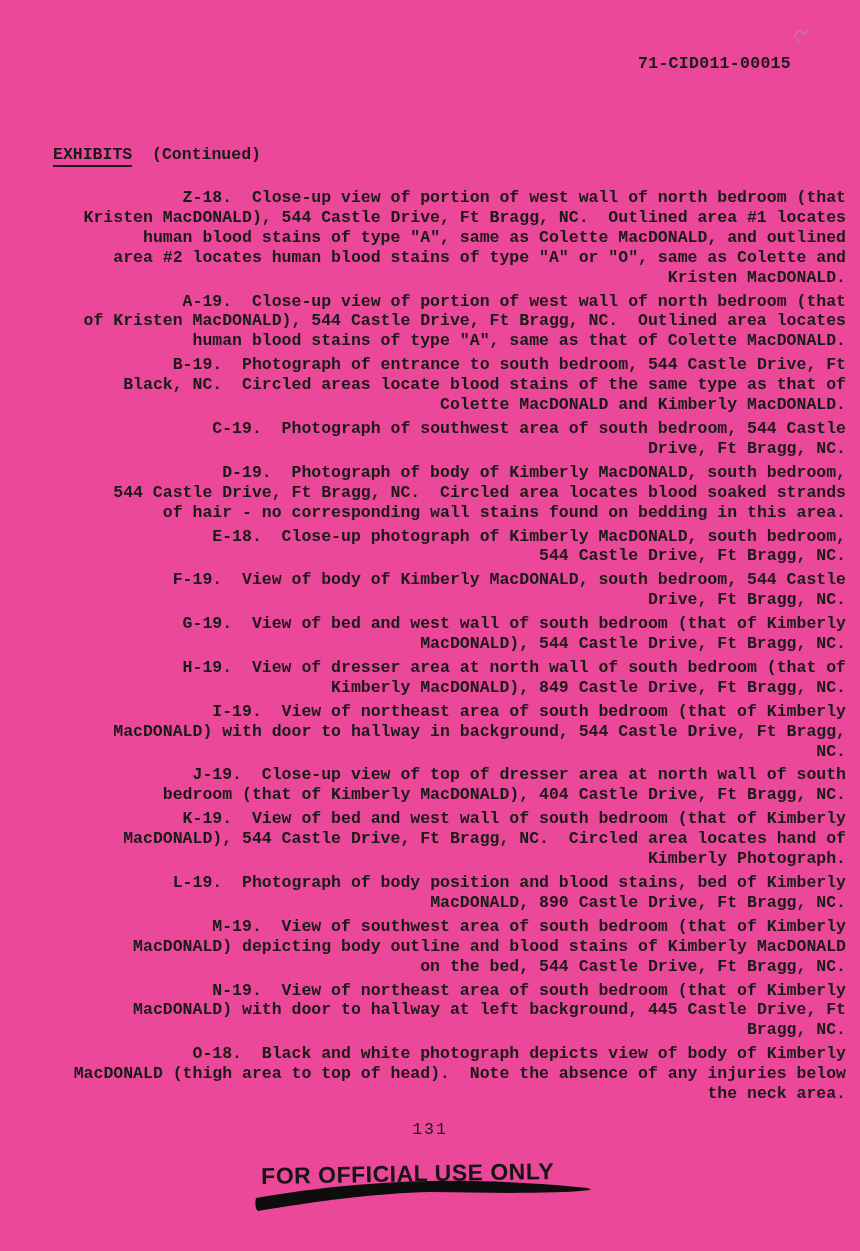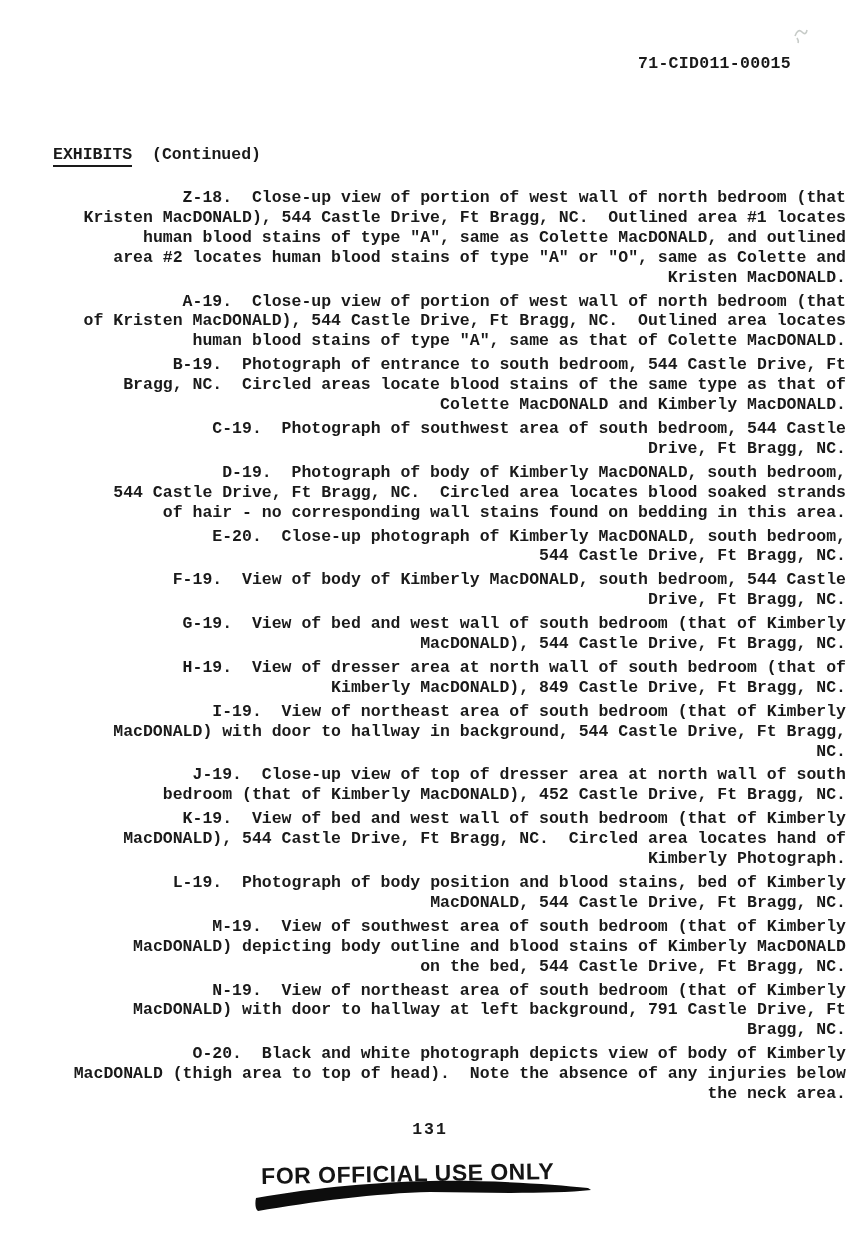--- a/index.html
+++ b/index.html
@@ -4,21 +4,21 @@
 <style>
   html, body { margin: 0; padding: 0; }
   body {
     background: #e8e8e8;
     font-family: "Liberation Mono", "DejaVu Sans Mono", monospace;
   }
   .page {
     position: relative;
     width: 860px;
     height: 1251px;
-    background: #ffffff;
+    background: #ec4899;
     overflow: hidden;
     color: #1a1a1a;
   }
   .doc-number {
     position: absolute;
     top: 54px;
     left: 638px;
     font-size: 16.5px;
     font-weight: 700;
     letter-spacing: 0.3px;
@@ -49,21 +49,21 @@
   .exhibit { margin: 4px; text-align: right; }
   .exhibit .line { white-space: pre; }
   .exhibit .line.first { padding-left: 74px; }
   .page-number {
     position: absolute;
     top: 1120px;
     left: 0;
     width: 860px;
     text-align: center;
     font-size: 16.5px;
-    font-weight: 700;
+    font-weight: 400;
     letter-spacing: 2px;
   }
   .stamp {
     position: absolute;
     top: 1163px;
     left: 261px;
     transform: rotate(-1deg);
     transform-origin: left top;
     font-family: "Liberation Sans", sans-serif;
     font-weight: 700;
@@ -109,34 +109,34 @@
         <div class="line">area #2 locates human blood stains of type "A" or "O", same as Colette and</div>
         <div class="line">Kristen MacDONALD.</div>
       </div>
       <div class="exhibit">
         <div class="line first">A-19.  Close-up view of portion of west wall of north bedroom (that</div>
         <div class="line">of Kristen MacDONALD), 544 Castle Drive, Ft Bragg, NC.  Outlined area locates</div>
         <div class="line">human blood stains of type "A", same as that of Colette MacDONALD.</div>
       </div>
       <div class="exhibit">
         <div class="line first">B-19.  Photograph of entrance to south bedroom, 544 Castle Drive, Ft</div>
-        <div class="line">Bragg, NC.  Circled areas locate blood stains of the same type as that of</div>
+        <div class="line">Black, NC.  Circled areas locate blood stains of the same type as that of</div>
         <div class="line">Colette MacDONALD and Kimberly MacDONALD.</div>
       </div>
       <div class="exhibit">
         <div class="line first">C-19.  Photograph of southwest area of south bedroom, 544 Castle</div>
         <div class="line">Drive, Ft Bragg, NC.</div>
       </div>
       <div class="exhibit">
         <div class="line first">D-19.  Photograph of body of Kimberly MacDONALD, south bedroom,</div>
         <div class="line">544 Castle Drive, Ft Bragg, NC.  Circled area locates blood soaked strands</div>
         <div class="line">of hair - no corresponding wall stains found on bedding in this area.</div>
       </div>
       <div class="exhibit">
-        <div class="line first">E-20.  Close-up photograph of Kimberly MacDONALD, south bedroom,</div>
+        <div class="line first">E-18.  Close-up photograph of Kimberly MacDONALD, south bedroom,</div>
         <div class="line">544 Castle Drive, Ft Bragg, NC.</div>
       </div>
       <div class="exhibit">
         <div class="line first">F-19.  View of body of Kimberly MacDONALD, south bedroom, 544 Castle</div>
         <div class="line">Drive, Ft Bragg, NC.</div>
       </div>
       <div class="exhibit">
         <div class="line first">G-19.  View of bed and west wall of south bedroom (that of Kimberly</div>
         <div class="line">MacDONALD), 544 Castle Drive, Ft Bragg, NC.</div>
       </div>
@@ -144,43 +144,43 @@
         <div class="line first">H-19.  View of dresser area at north wall of south bedroom (that of</div>
         <div class="line">Kimberly MacDONALD), 849 Castle Drive, Ft Bragg, NC.</div>
       </div>
       <div class="exhibit">
         <div class="line first">I-19.  View of northeast area of south bedroom (that of Kimberly</div>
         <div class="line">MacDONALD) with door to hallway in background, 544 Castle Drive, Ft Bragg,</div>
         <div class="line">NC.</div>
       </div>
       <div class="exhibit">
         <div class="line first">J-19.  Close-up view of top of dresser area at north wall of south</div>
-        <div class="line">bedroom (that of Kimberly MacDONALD), 452 Castle Drive, Ft Bragg, NC.</div>
+        <div class="line">bedroom (that of Kimberly MacDONALD), 404 Castle Drive, Ft Bragg, NC.</div>
       </div>
       <div class="exhibit">
         <div class="line first">K-19.  View of bed and west wall of south bedroom (that of Kimberly</div>
         <div class="line">MacDONALD), 544 Castle Drive, Ft Bragg, NC.  Circled area locates hand of</div>
         <div class="line">Kimberly Photograph.</div>
       </div>
       <div class="exhibit">
         <div class="line first">L-19.  Photograph of body position and blood stains, bed of Kimberly</div>
-        <div class="line">MacDONALD, 544 Castle Drive, Ft Bragg, NC.</div>
+        <div class="line">MacDONALD, 890 Castle Drive, Ft Bragg, NC.</div>
       </div>
       <div class="exhibit">
         <div class="line first">M-19.  View of southwest area of south bedroom (that of Kimberly</div>
         <div class="line">MacDONALD) depicting body outline and blood stains of Kimberly MacDONALD</div>
         <div class="line">on the bed, 544 Castle Drive, Ft Bragg, NC.</div>
       </div>
       <div class="exhibit">
         <div class="line first">N-19.  View of northeast area of south bedroom (that of Kimberly</div>
-        <div class="line">MacDONALD) with door to hallway at left background, 791 Castle Drive, Ft</div>
+        <div class="line">MacDONALD) with door to hallway at left background, 445 Castle Drive, Ft</div>
         <div class="line">Bragg, NC.</div>
       </div>
       <div class="exhibit">
-        <div class="line first">O-20.  Black and white photograph depicts view of body of Kimberly</div>
+        <div class="line first">O-18.  Black and white photograph depicts view of body of Kimberly</div>
         <div class="line">MacDONALD (thigh area to top of head).  Note the absence of any injuries below</div>
         <div class="line">the neck area.</div>
       </div>
     </div>
 
   <div class="page-number">131</div>
 
   <div class="stamp">FOR OFFICIAL USE ONLY</div>
 
   <svg class="redaction-svg" viewBox="0 0 350 42" aria-hidden="true">

